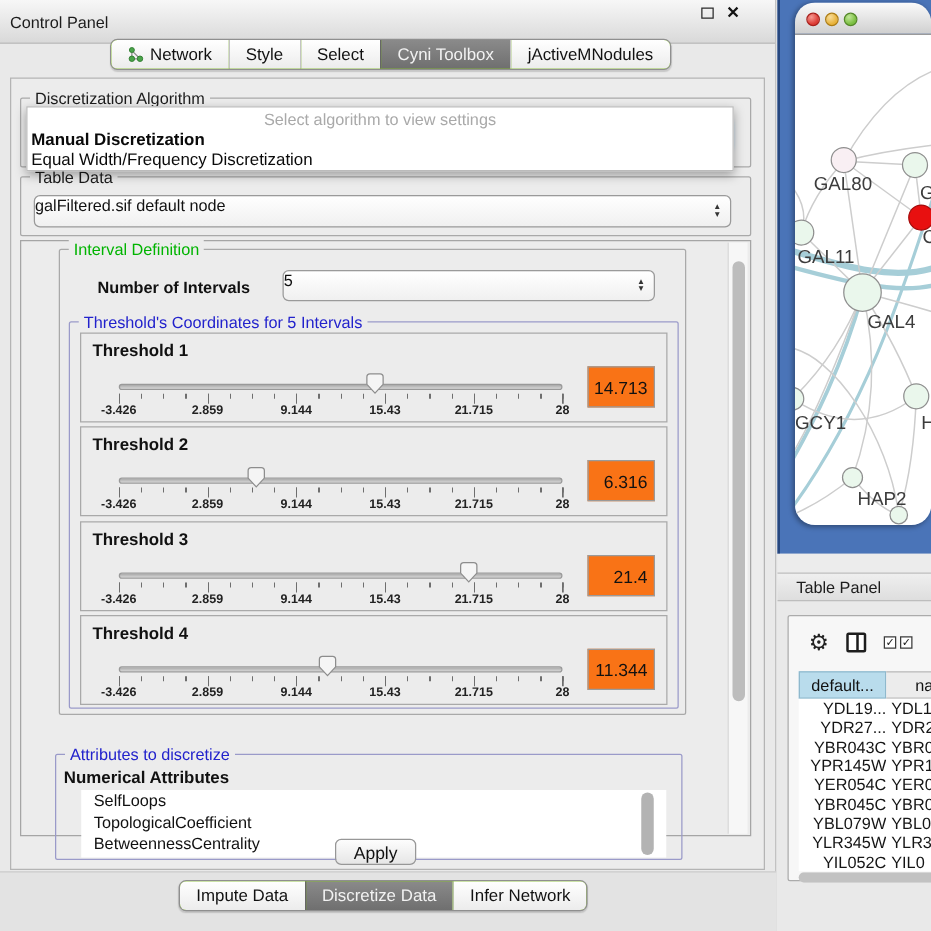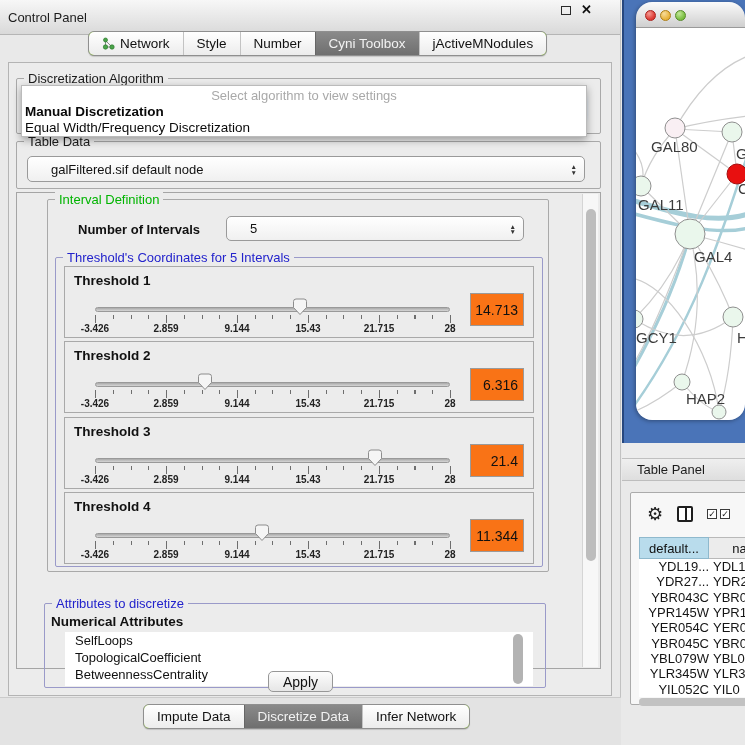--- a/index.html
+++ b/index.html
@@ -30,21 +30,21 @@
 
   
   #cp-content { position:absolute; left:8px; top:62px; width:604px; height:634px;
     border:1px solid #b4b4b4; background:#ececec; }
 
   .group { position:absolute; border:1px solid #a9a9a9; border-radius:2px; }
   .group-title { position:absolute; top:-8px; left:7px; background:#ececec; padding:0 4px; font-size:13px; line-height:15px; }
   .gt-black { color:#1c1c1c; } .gt-green { color:#00b400; } .gt-blue { color:#2222cc; }
 
   .combo { position:absolute; background:linear-gradient(#ffffff,#f0f0f0); border:1px solid #9a9a9a;
-    border-radius:5px; display:flex; align-items:center; font-size:13px; color:#111; padding:0 23px; }
+    border-radius:5px; display:flex; align-items:flex-start; font-size:13px; color:#111; padding:0 0; }
   .combo .spin { position:absolute; right:7px; top:50%; transform:translateY(-50%);
     display:flex; flex-direction:column; align-items:center; color:#333; }
   .combo .spin span { font-size:6.5px; line-height:5.5px; }
 
   
   #algo-combo { left:25px; top:95px; width:558px; height:25px;
     border:2px solid #5b9ad6; box-shadow:0 0 4px 1px #8fc1ea; z-index:1; }
 
   
   #algo-popup { position:absolute; left:12px; top:84px; width:566px; height:52px; background:#fff;
@@ -167,21 +167,21 @@
           <circle cx="3.5" cy="3" r="2" fill="#4aa44a" stroke="#2d7a2d" stroke-width=".7"></circle>
           <circle cx="3.5" cy="10" r="2.2" fill="#4aa44a" stroke="#2d7a2d" stroke-width=".7"></circle>
           <circle cx="10" cy="10" r="2.2" fill="#4aa44a" stroke="#2d7a2d" stroke-width=".7"></circle>
         </svg>
         <span>Network</span>
       </div>
       <div class="seg">
           <span>Style</span>
         </div>
       <div class="seg">
-          <span>Number</span>
+          <span>Select</span>
         </div>
       <div class="seg selected">
           <span>Cyni Toolbox</span>
         </div>
       <div class="seg">
           <span>jActiveMNodules</span>
         </div>
     </div>
 
     <div id="cp-content">

